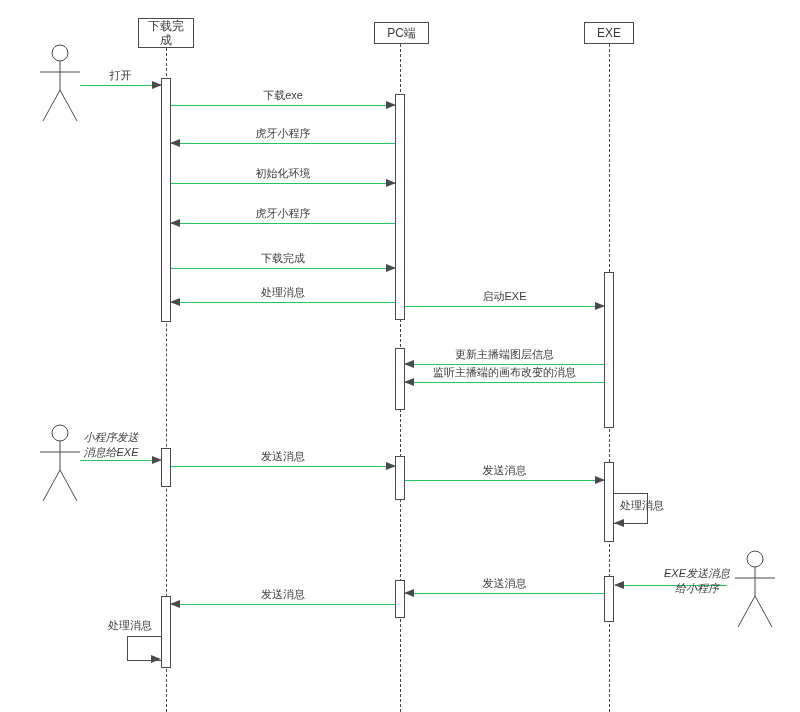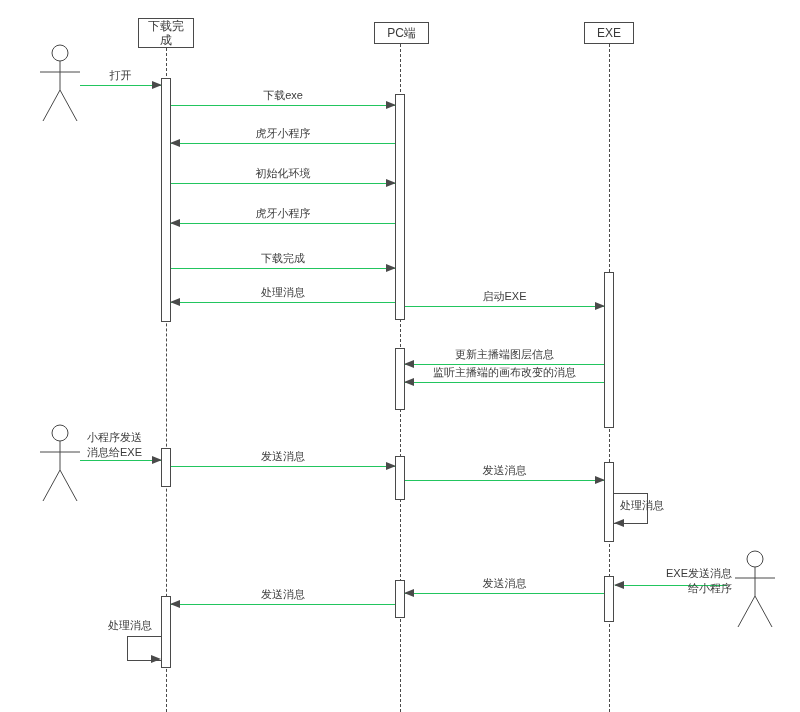--- a/index.html
+++ b/index.html
@@ -18,21 +18,21 @@
   .msg .ah{position:absolute;top:-4px;width:0;height:0;border-top:4.5px solid transparent;border-bottom:4.5px solid transparent;}
   .msg.right .ah{right:-1px;border-left:10px solid #4a4a4a;}
   .msg.left  .ah{left:-1px;border-right:10px solid #4a4a4a;}
   .msg .mlabel{position:absolute;left:50%;transform:translateX(-50%);bottom:3px;font-size:11px;white-space:nowrap;color:#3a3a3a;}
   .loop{position:absolute;box-sizing:border-box;border:1px solid #4a4a4a;background:transparent;z-index:4;}
   .loop.r{border-left:none;}
   .loop.l{border-right:none;}
   .ah-l{position:absolute;width:0;height:0;border-top:4.5px solid transparent;border-bottom:4.5px solid transparent;border-right:10px solid #4a4a4a;z-index:5;}
   .ah-r{position:absolute;width:0;height:0;border-top:4.5px solid transparent;border-bottom:4.5px solid transparent;border-left:10px solid #4a4a4a;z-index:5;}
   .flabel{position:absolute;font-size:11px;white-space:nowrap;color:#3a3a3a;z-index:5;}
-  .multiline{white-space:normal;line-height:1.35;text-align:right;}
+  .multiline{white-space:normal;line-height:1.35;text-align:center;font-style:italic;}
   .actor{position:absolute;z-index:3;}
 </style>
 </head>
 <body>
 
 <div id="canvas">
 
   <div class="lifeline" style="left:166px;top:48px;height:664px"></div>
   <div class="lifeline" style="left:400px;top:44px;height:668px"></div>
   <div class="lifeline" style="left:609px;top:44px;height:668px"></div>

